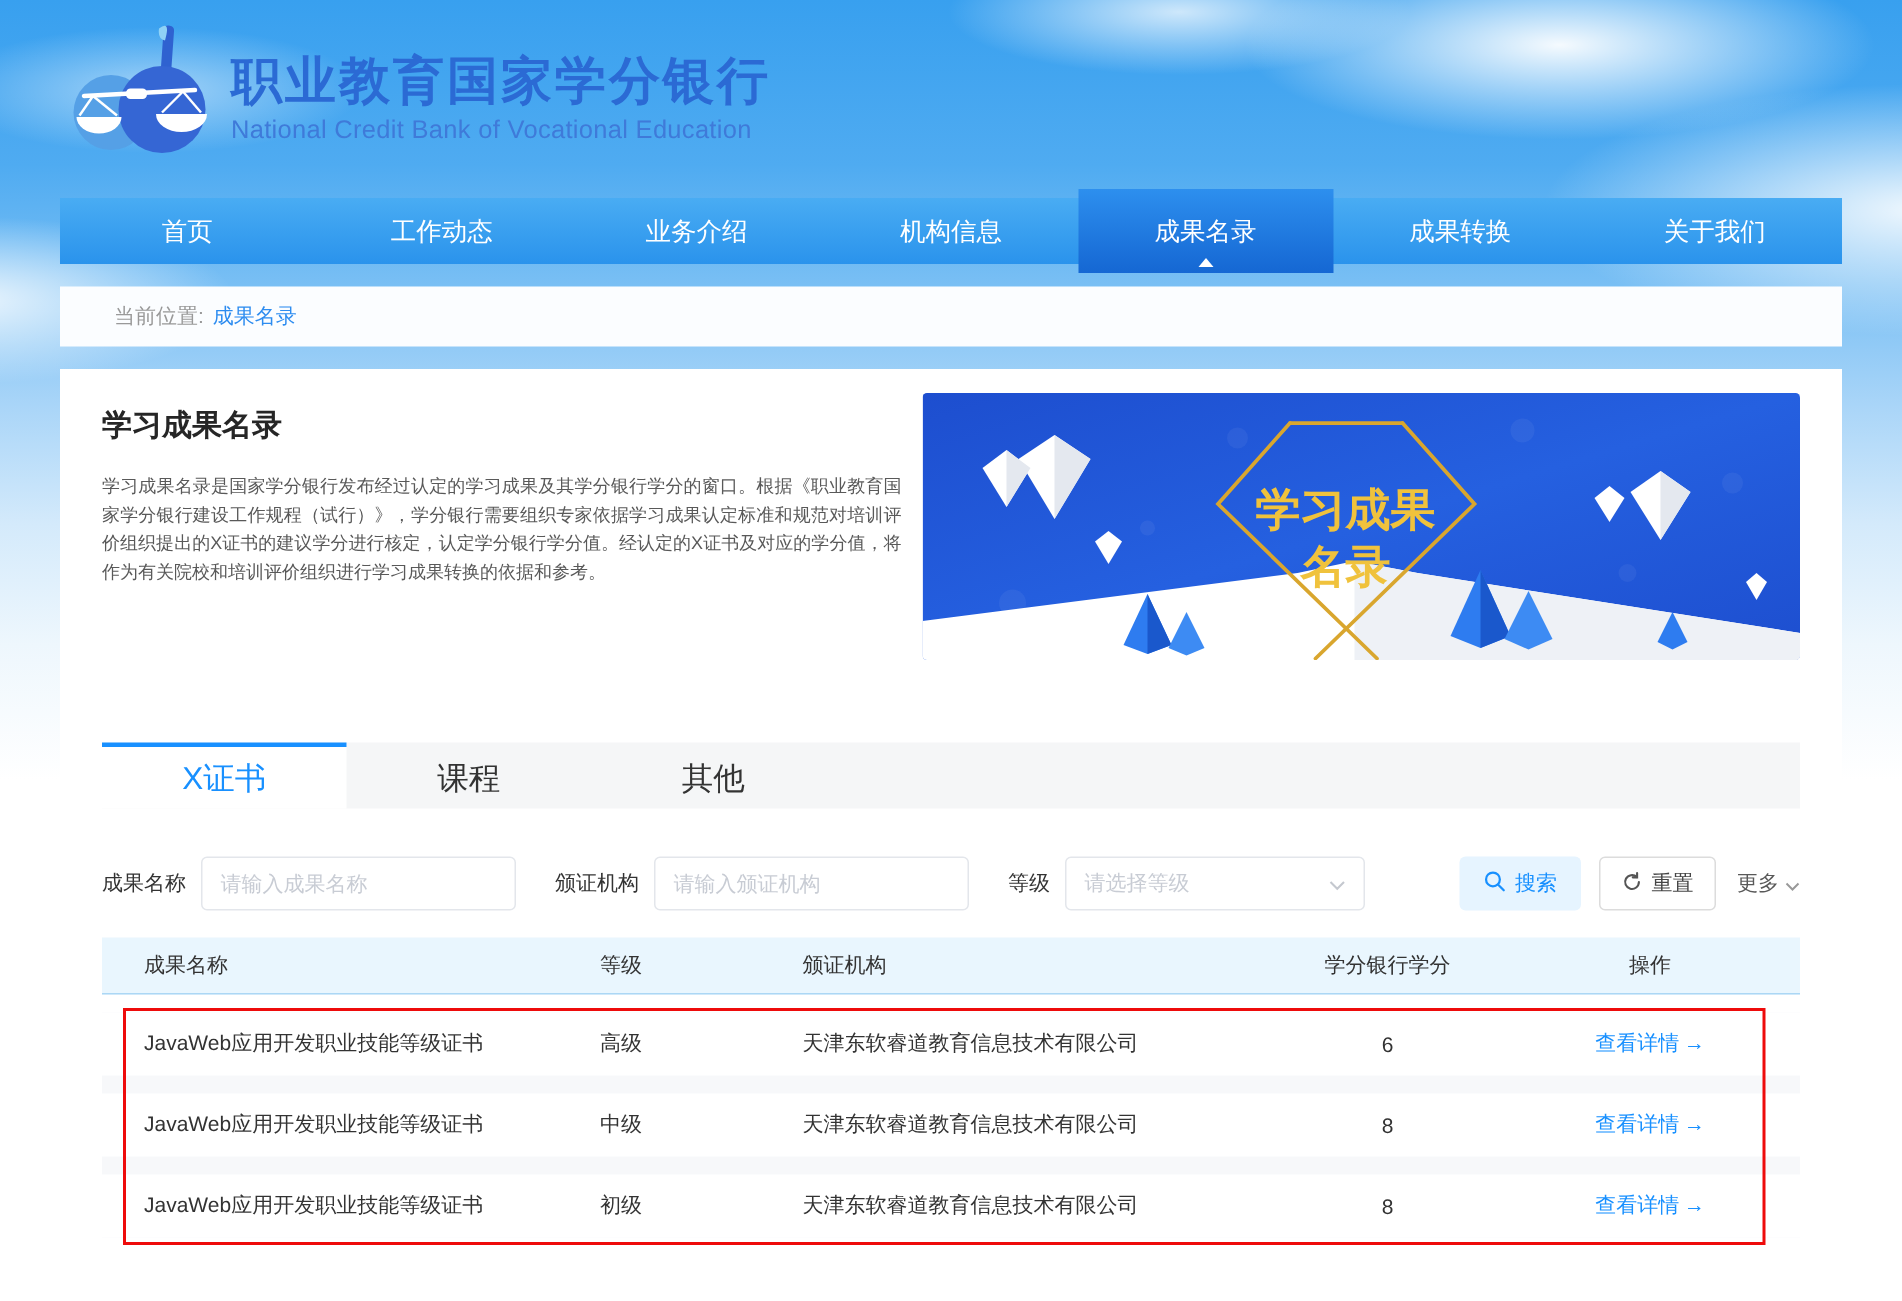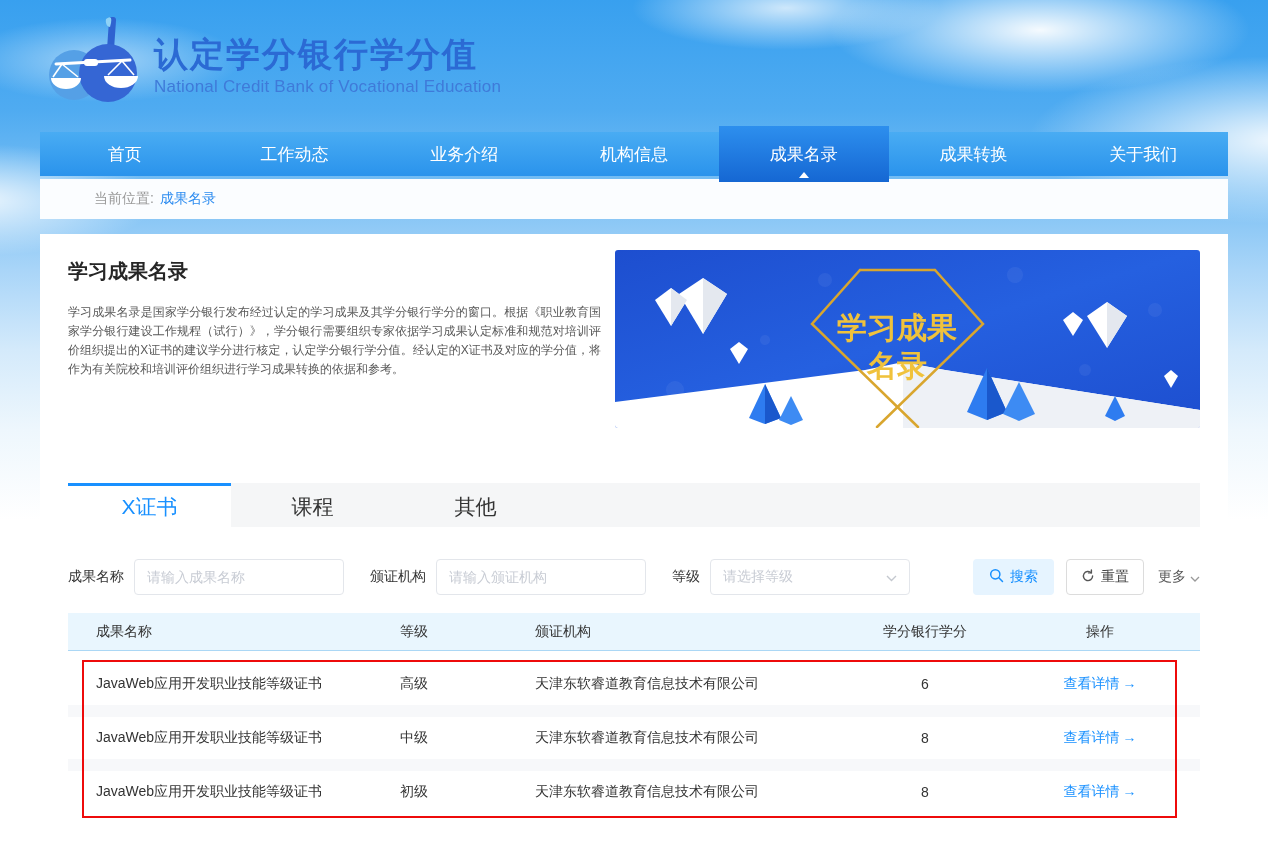--- a/index.html
+++ b/index.html
@@ -28,22 +28,22 @@
   .main-nav { height:44px; display:flex; background:linear-gradient(180deg,#49acf3,#2a93ec); }
   .nav-item { flex:1; height:44px; display:flex; align-items:center; justify-content:center;
               color:#fff; font-size:17px; cursor:pointer; }
   .nav-item.active { position:relative; height:56px; margin-top:-6px;
               background:linear-gradient(180deg,#2d8fee,#1567d3); z-index:3; }
   .nav-caret { position:absolute; bottom:4px; left:50%; transform:translateX(-50%);
               width:0; height:0; border-left:5px solid transparent; border-right:5px solid transparent;
               border-bottom:6px solid #fff; }
 
   
-  .breadcrumb { margin-top:3px; height:40px; background:#fbfdff; display:flex; align-items:center;
-              padding-left:54px; font-size:14px; }
+  .breadcrumb { margin-top:15px; height:40px; background:#fbfdff; display:flex; align-items:center;
+              padding-left:36px; font-size:14px; }
   .crumb-prefix { color:#999; }
   .crumb-current { color:#2d8cf0; margin-left:6px; cursor:pointer; }
 
   
   .content-card { margin-top:15px; background:#fff; padding:16px 28px 40px; min-height:620px; }
   .intro-row { display:flex; gap:14px; }
   .intro-left { width:533px; padding-top:8px; }
   .intro-title { font-size:20px; font-weight:700; color:#262626; }
   .intro-body { margin-top:18px; font-size:12px; line-height:19px; color:#595959; text-align:justify; }
   .banner { width:585px; height:178px; border-radius:3px; overflow:hidden; flex:none; }
@@ -101,21 +101,21 @@
           <line x1="10" y1="49" x2="84" y2="45" stroke="#fff" stroke-width="3" stroke-linecap="round"></line>
           <line x1="16" y1="49" x2="7" y2="62" stroke="#fff" stroke-width="1.6"></line>
           <line x1="16" y1="49" x2="32" y2="62" stroke="#fff" stroke-width="1.6"></line>
           <path d="M5 63 a 15 11 0 0 0 30 0 Z" fill="#fff"></path>
           <line x1="76" y1="46" x2="62" y2="60" stroke="#fff" stroke-width="1.6"></line>
           <line x1="76" y1="46" x2="88" y2="60" stroke="#fff" stroke-width="1.6"></line>
           <path d="M58 61 a 17 12 0 0 0 34 0 Z" fill="#fff"></path>
         </svg>
       </span>
       <div class="brand-text">
-        <div class="brand-title">认定学分银行学分值</div>
+        <div class="brand-title">职业教育国家学分银行</div>
         <div class="brand-sub">National Credit Bank of Vocational Education</div>
       </div>
     </div>
   </header>
 
   <nav class="main-nav">
     <div class="nav-item">首页</div>
     <div class="nav-item">工作动态</div>
     <div class="nav-item">业务介绍</div>
     <div class="nav-item">机构信息</div>

